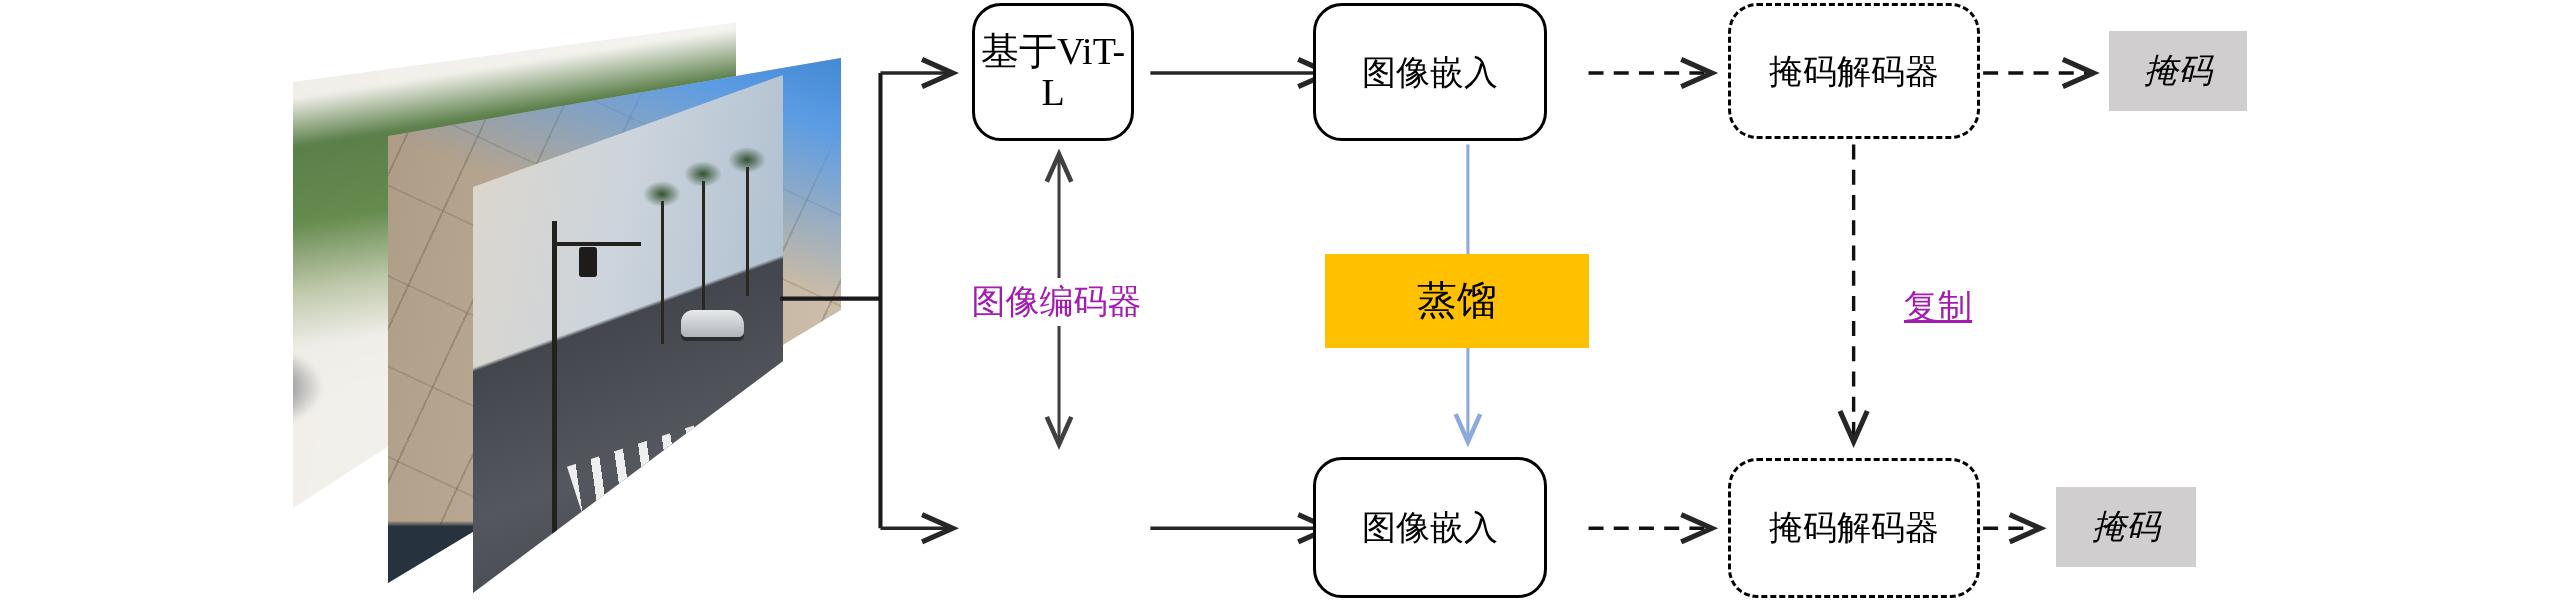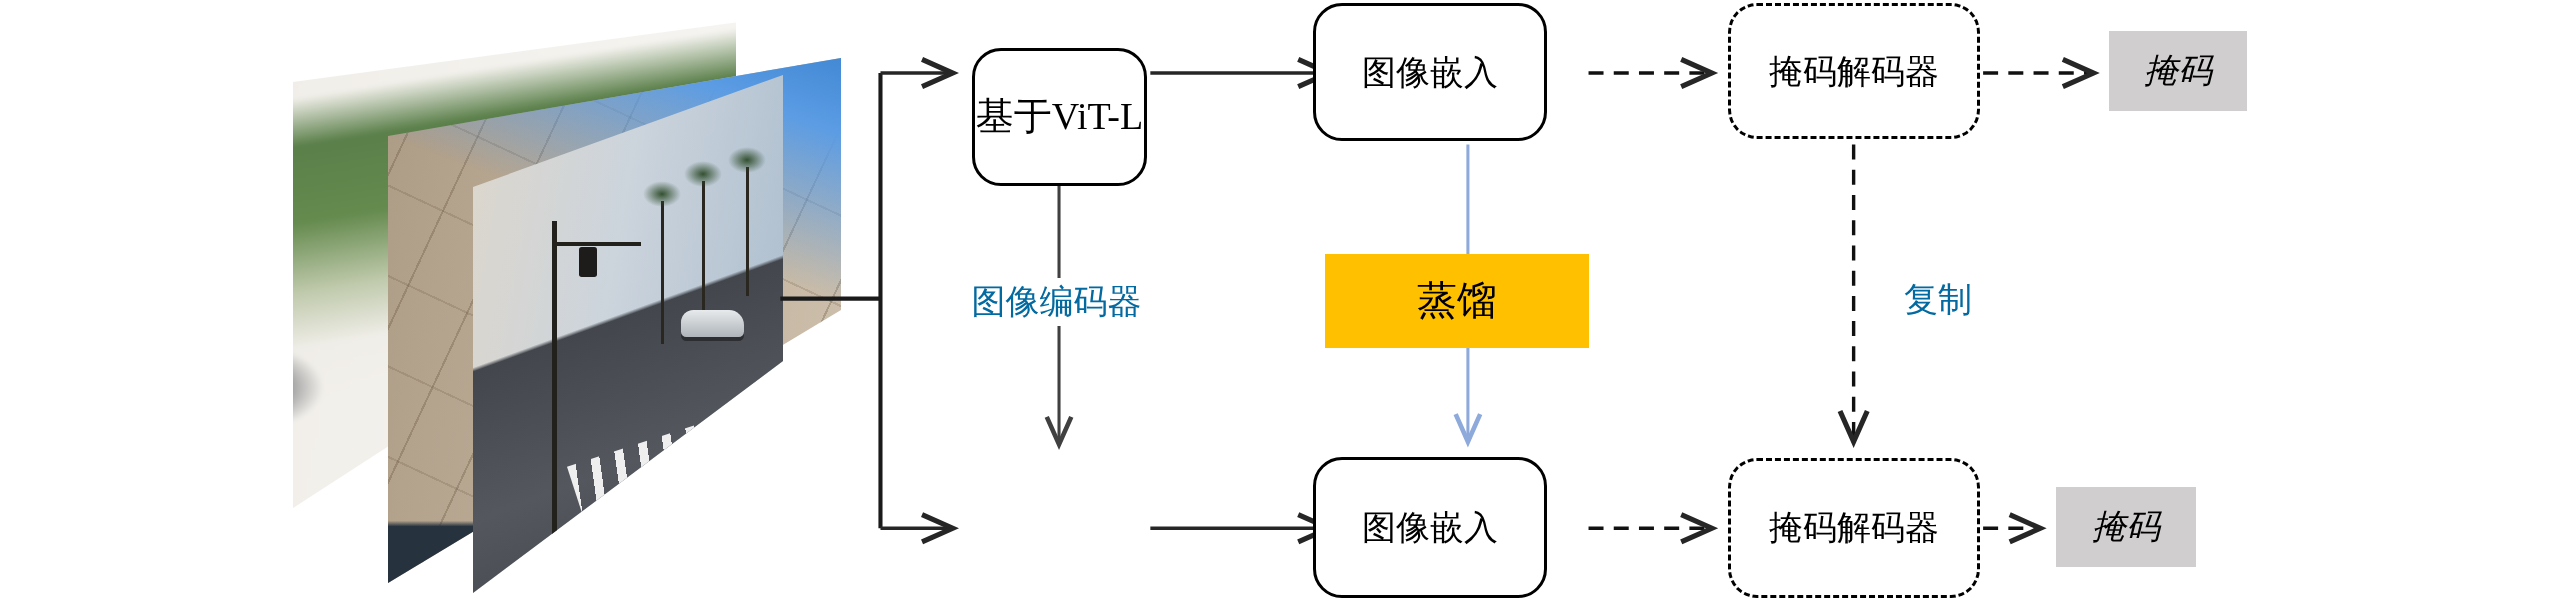--- a/index.html
+++ b/index.html
@@ -2,27 +2,27 @@
 <html style="--distill-bg: #FFC000; --mask-bg: #D0CECE;font-size:11px"><head>
 <meta charset="utf-8">
 <style>
   html,body{margin:0;padding:0;background:#ffffff;}
   .canvas{position:relative;width:2576px;height:602px;background:#ffffff;overflow:hidden;
           font-family:"Liberation Serif","DejaVu Serif",serif;}
   .node{position:absolute;display:flex;align-items:center;justify-content:center;
         box-sizing:border-box;background:#ffffff;color:#000;text-align:center;line-height:1.1;}
   .rounded{border:3.4px solid #000;border-radius:29px;}
   .dashedbox{border:3.4px dashed #000;border-radius:29px;}
-  .vit{left:972px;width:175px;height:138px;font-size:38px;margin-top:45px;}
+  .vit{left:972px;width:162px;height:138px;font-size:38px;}
   .embed{left:1313px;width:234px;height:138px;font-size:34px;}
   .decoder{left:1728px;width:252px;height:136px;font-size:34px;text-align:right;}
   .mask{background:var(--mask-bg,#d0cece);font-size:34px;font-style:italic;}
   .distill{left:1325px;top:254px;width:264px;height:94px;background:var(--distill-bg,#ffc000);
            font-size:40px;border:none;}
-  .floatlabel{position:absolute;font-size:34px;color:#0369a1;background:#ffffff;
+  .floatlabel{position:absolute;font-size:34px;color:#a21caf;background:#ffffff;
               display:flex;align-items:center;justify-content:center;}
   svg.wires{position:absolute;left:0;top:0;}
   
   .photos{position:absolute;left:102px;top:17px;width:750px;height:579px;}
   .photo{position:absolute;left:0;top:0;width:100%;height:100%;}
   .photo .fill{position:absolute;left:0;top:0;width:100%;height:100%;}
   .p-back{clip-path:polygon(191px 65px,634px 5.5px,634px 204px,191px 491px);}
   .p-back .fill{background:
       radial-gradient(ellipse 123px 82px at 10% 78%,rgba(40,70,140,.85),rgba(40,70,140,0) 70%),
       radial-gradient(ellipse 102px 61px at 20% 64%,rgba(25,30,40,.8),rgba(25,30,40,0) 70%),
@@ -132,18 +132,18 @@
   <div class="node mask" style="left:2109px;top:31px;width:138px;height:80px;">
     <span>掩码</span>
   </div>
   <div class="node mask" style="left:2056px;top:487px;width:140px;height:80px;">
     <span>掩码</span>
   </div>
 
   <div class="floatlabel" style="left:964px;top:278px;width:185px;height:48px;">
     <span>图像编码器</span>
   </div>
-  <div class="floatlabel" style="left:1893px;top:277px;width:90px;height:45px;background:transparent;">
+  <div class="floatlabel" style="left:1893px;top:284px;width:90px;height:45px;background:transparent;text-decoration:underline;">
     <span>复制</span>
   </div>
 
 </div>
 
 
 </body></html>

